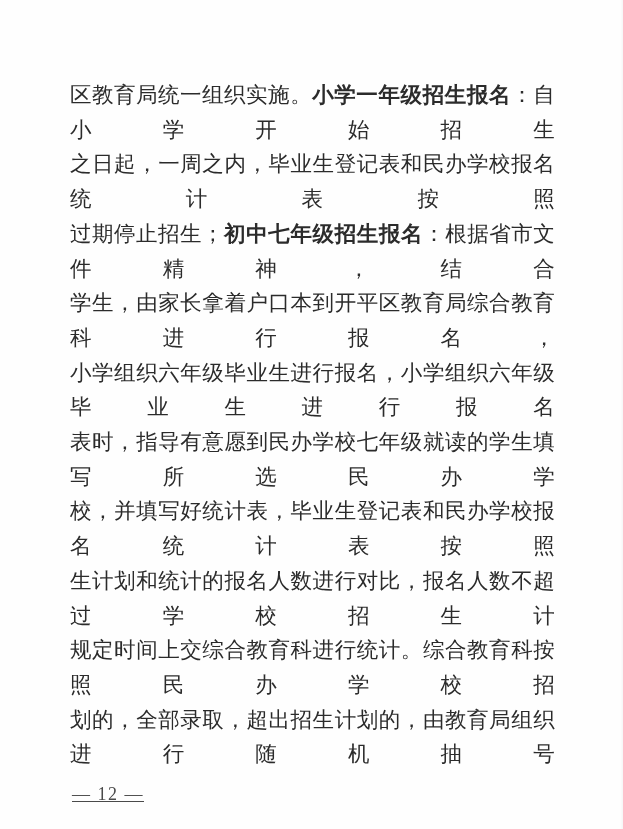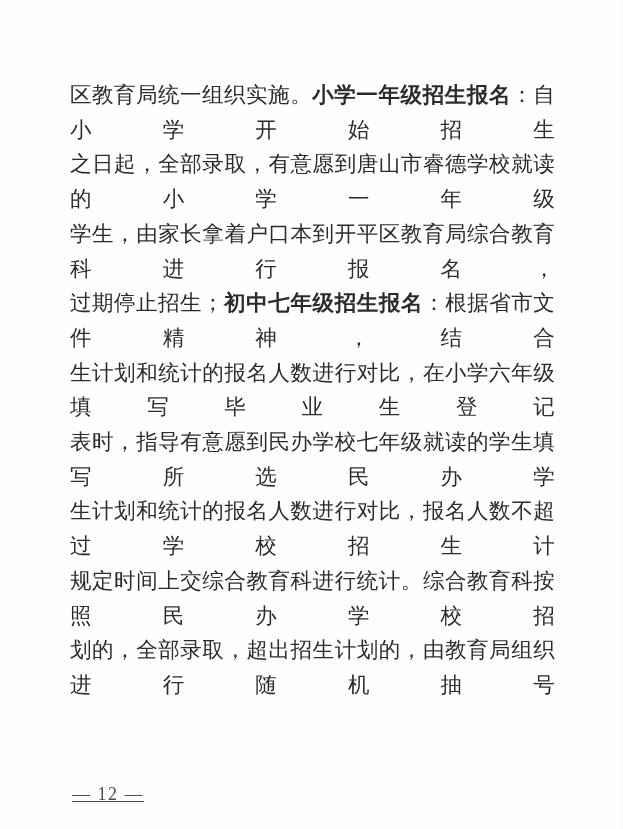--- a/index.html
+++ b/index.html
@@ -75,25 +75,26 @@
     text-decoration: underline;
   }
 </style>
 </head>
 <body>
 
 <div id="page">
 
   <div class="page-body">
       <div class="doc-line justify"><span>区教育局统一组织实施。</span><span class="emph">小学一年级招生报名</span><span>：自小学开始招生</span></div>
-      <div class="doc-line justify"><span>之日起，全部录取，有意愿到唐山市睿德学校就读的小学一年级</span></div>
+      <div class="doc-line justify"><span>之日起，一周之内，毕业生登记表和民办学校报名统计表按照</span></div>
+      <div class="doc-line justify"><span>过期停止招生；</span><span class="emph">初中七年级招生报名</span><span>：根据省市文件精神，结合</span></div>
       <div class="doc-line justify"><span>学生，由家长拿着户口本到开平区教育局综合教育科进行报名，</span></div>
-      <div class="doc-line justify"><span>过期停止招生；</span><span class="emph">初中七年级招生报名</span><span>：根据省市文件精神，结合</span></div>
-      <div class="doc-line justify"><span>生计划和统计的报名人数进行对比，在小学六年级填写毕业生登记</span></div>
+      <div class="doc-line justify"><span>小学组织六年级毕业生进行报名，小学组织六年级毕业生进行报名</span></div>
       <div class="doc-line justify"><span>表时，指导有意愿到民办学校七年级就读的学生填写所选民办学</span></div>
+      <div class="doc-line justify"><span>校，并填写好统计表，毕业生登记表和民办学校报名统计表按照</span></div>
       <div class="doc-line justify"><span>生计划和统计的报名人数进行对比，报名人数不超过学校招生计</span></div>
       <div class="doc-line justify"><span>规定时间上交综合教育科进行统计。综合教育科按照民办学校招</span></div>
       <div class="doc-line justify"><span>划的，全部录取，超出招生计划的，由教育局组织进行随机抽号</span></div>
     </div>
 
   <div class="page-number">— 12 —</div>
 
 </div>
 
 </body></html>

